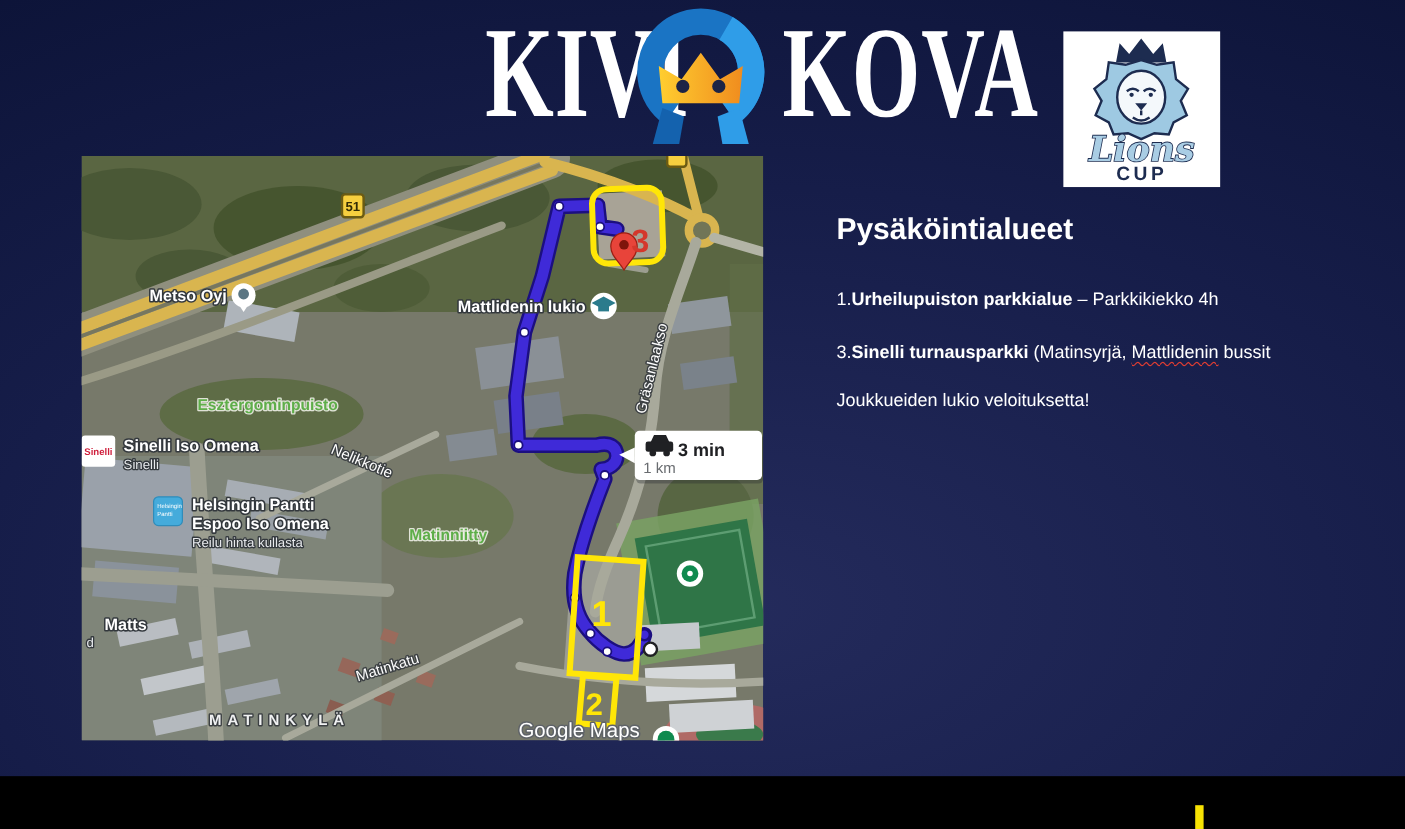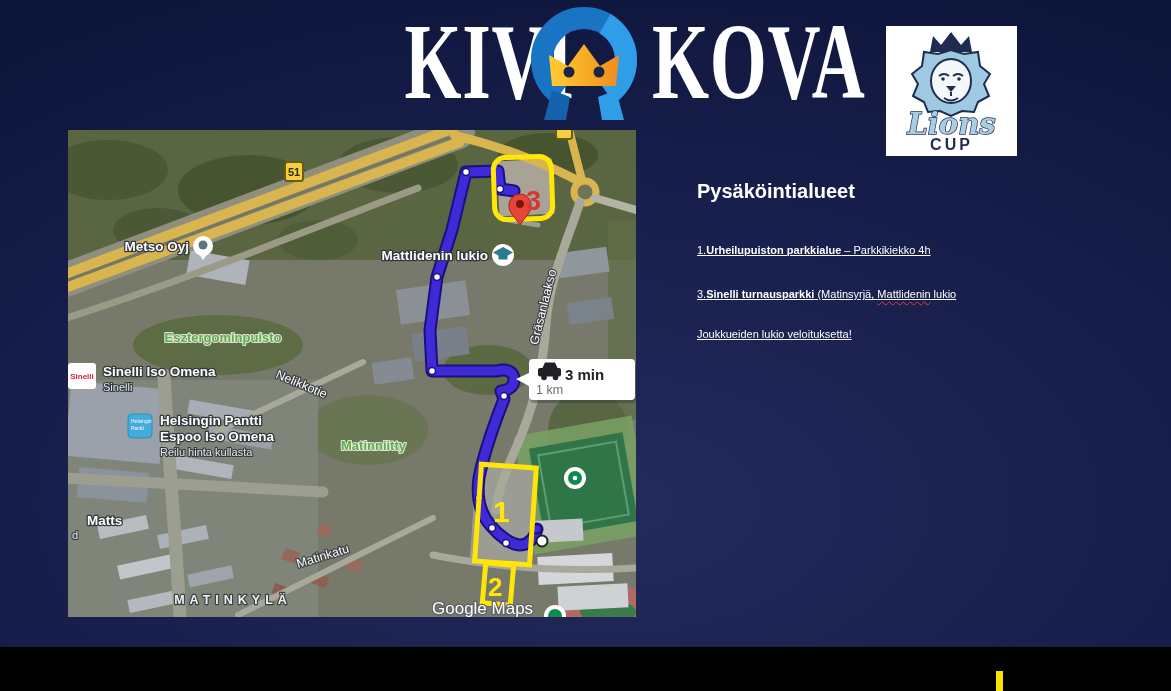--- a/index.html
+++ b/index.html
@@ -9,22 +9,22 @@
          background:radial-gradient(120% 120% at 52% 78%, #242b5c 0%, #161d49 45%, #070e2e 100%);}
   
   .word{position:absolute;top:8px;color:#fff;font-family:"Liberation Serif",serif;font-weight:bold;
         font-size:108px;line-height:108px;letter-spacing:1px;white-space:nowrap;}
   .word-kivi{left:350px;width:170px;text-align:right;transform:scaleX(.68);transform-origin:100% 50%;}
   .word-kova{left:652px;transform:scaleX(.68);transform-origin:0 50%;}
   .emblem{position:absolute;left:516px;top:2px;}
   .lions{position:absolute;left:886px;top:26px;}
   
   .parking{position:absolute;left:697px;top:176px;width:442px;color:#fff;}
-  .parking h1{font-size:20px;line-height:30px;margin:0 0 34px 0;font-weight:bold;}
-  .pk-item{font-size:11px;line-height:20px;margin:0 0 24px 0;text-decoration:underline;}
+  .parking h1{font-size:25px;line-height:30px;margin:0 0 34px 0;font-weight:bold;}
+  .pk-item{font-size:15px;line-height:20px;margin:0 0 24px 0;}
   .pk-item b{font-weight:bold;}
   .sq{text-decoration:underline wavy #e03c31 1px;text-underline-offset:3px;text-align:center;}
   
   .bottom-bar{position:absolute;left:0;top:647px;width:1171px;height:44px;background:#000;}
   .yellow-bar{position:absolute;left:996px;top:671px;width:7px;height:20px;background:#f7e203;}
   
   .ml{font-family:"Liberation Sans",sans-serif;fill:#fff;stroke:#33383d;stroke-width:2.6px;
       paint-order:stroke;stroke-linejoin:round;font-weight:bold;font-size:13.5px;}
   .mls{font-family:"Liberation Sans",sans-serif;fill:#e8eaed;stroke:#33383d;stroke-width:2.2px;
       paint-order:stroke;stroke-linejoin:round;font-size:11px;}
@@ -242,19 +242,19 @@
         <text x="497" y="250" font-size="15" font-weight="bold" fill="#202124" font-family="Liberation Sans, sans-serif">3 min</text>
         <text x="468" y="264" font-size="12.5" fill="#696c70" font-family="Liberation Sans, sans-serif">1 km</text>
       </g>
 
       <text x="364" y="484" class="wm">Google Maps</text>
     </svg>
 
     <div class="parking">
       <h1>Pysäköintialueet</h1>
       <p class="pk-item"><span>1.</span><b>Urheilupuiston parkkialue</b><span> – Parkkikiekko 4h</span></p>
-      <p class="pk-item"><span>3.</span><b>Sinelli turnausparkki</b><span> (Matinsyrjä, </span><span class="sq">Mattlidenin</span><span> lukio</span><br><br><span>Joukkueiden lukio veloituksetta!</span></p>
+      <p class="pk-item"><span>3.</span><b>Sinelli turnausparkki</b><span> (Matinsyrjä, </span><span class="sq">Mattlidenin</span><span> bussit</span><br><br><span>Joukkueiden lukio veloituksetta!</span></p>
     </div>
   </div>
 
   <div class="bottom-bar"></div>
   <div class="yellow-bar"></div>
 </div>
 
 </body></html>

